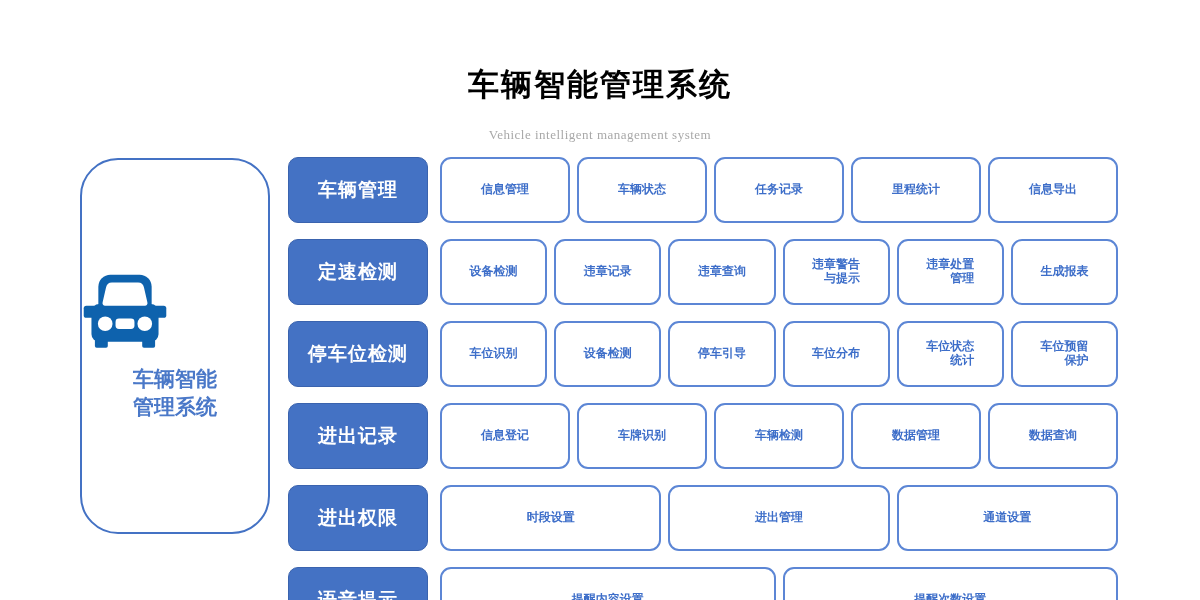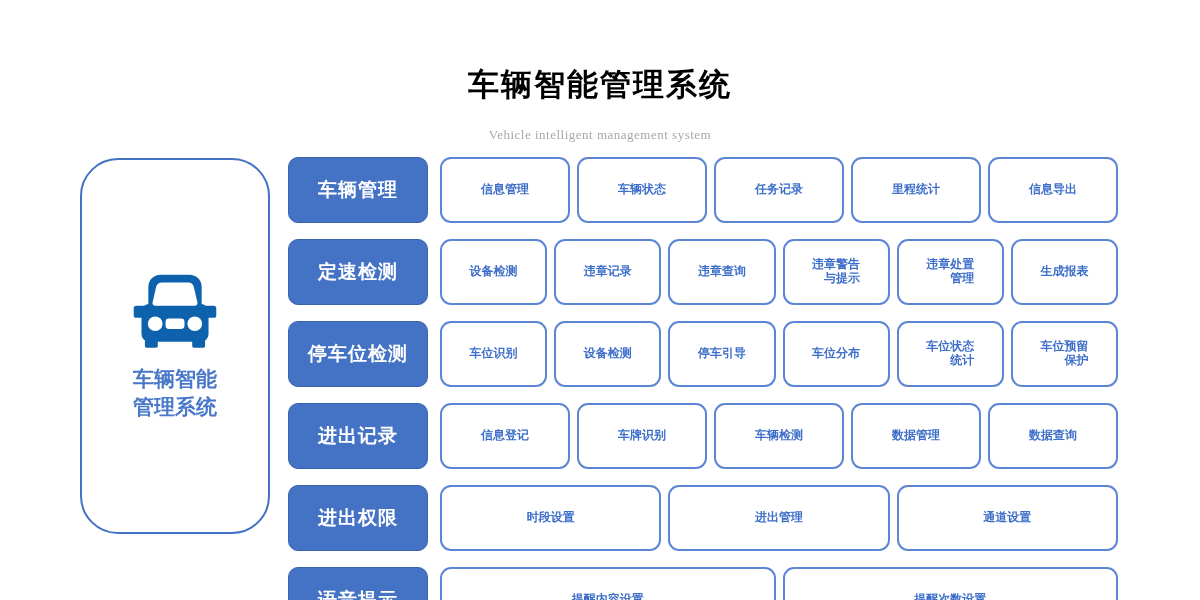--- a/index.html
+++ b/index.html
@@ -36,21 +36,20 @@
     position: absolute;
     left: 80px;
     top: 158px;
     width: 190px;
     height: 376px;
     border: 2.5px solid var(--primary, #4472C4);
     border-radius: 38px;
     background: #ffffff;
     display: flex;
     flex-direction: column;
-    align-items: center;
     justify-content: center;
   }
   .car-icon { width: 86px; height: 78px; margin-bottom: 16px; }
   .car-icon svg { width: 100%; height: 100%; display: block; }
   .root-label {
     color: var(--root-text, #4A78C8);
     font-weight: bold;
     font-size: 21px;
     line-height: 1.35;
     text-align: center;

